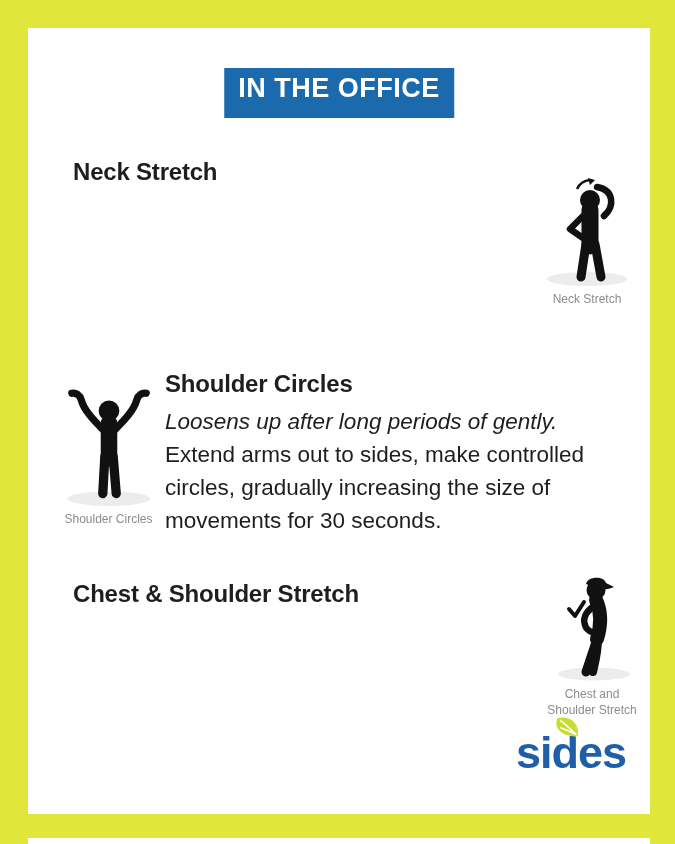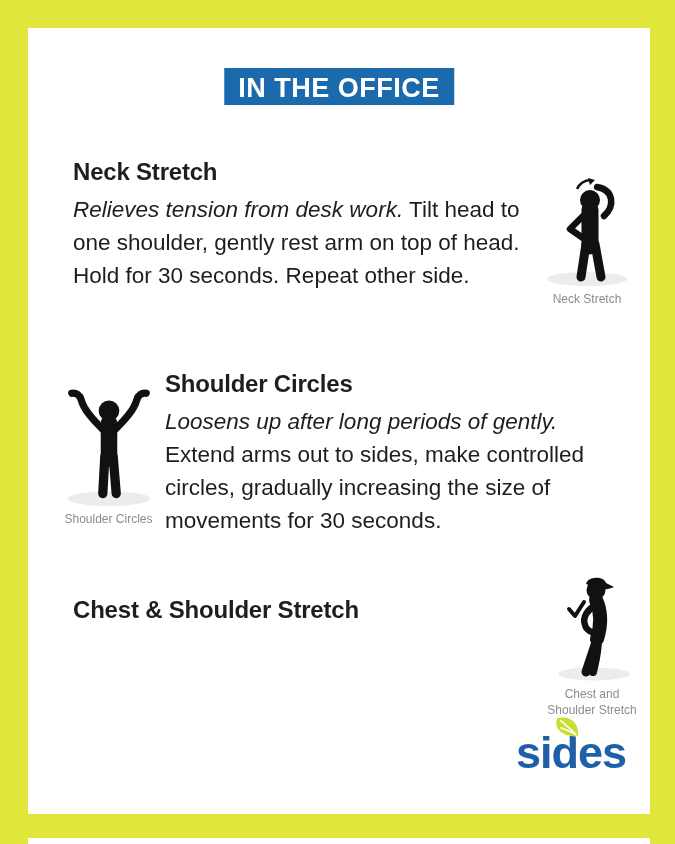--- a/index.html
+++ b/index.html
@@ -21,21 +21,21 @@
     width:622px; height:6px;
     background:#ffffff;
   }
 
   .banner {
     position:absolute; top:40px; left:50%;
     transform:translateX(-50%);
     background:#1a6aad; color:#ffffff;
     font-size:27px; font-weight:bold;
     letter-spacing:0.5px;
-    padding:5px 14px 1px 14px;
+    padding:5px 14px 14px 14px;
     white-space:nowrap;
   }
 
   .sec-text { position:absolute; color:#1e1e1e; }
   .sec-title {
     font-size:24px; font-weight:bold;
     margin:0 0 7px 0; letter-spacing:-0.2px;
   }
   .sec-body {
     font-size:22.5px; line-height:33px; margin:0;
@@ -51,21 +51,21 @@
     margin-top:3px; line-height:1.35;
     white-space:pre-line;
   }
 
   .s1-text  { left:45px;  top:130px; width:452px; }
   .s1-icon  { left:500px; top:150px; width:118px; }
 
   .s2-icon  { left:18px;  top:358px; width:125px; }
   .s2-text  { left:137px; top:342px; width:462px; }
 
-  .s3-text  { left:45px;  top:552px; width:455px;margin-top:16px; }
+  .s3-text  { left:45px;  top:552px; width:455px; }
   .s3-icon  { left:503px; top:543px; width:122px; }
 
   .logo {
     position:absolute; left:463px; top:698px; width:160px;
     text-align:center;
   }
   .logo-text {
     position:relative;
     display:inline-block;
     font-size:45px; font-weight:bold; letter-spacing:-1px;
@@ -80,21 +80,20 @@
 </head>
 <body>
 
 <div class="poster">
   <div class="card">
 
     <div class="banner">IN THE OFFICE</div>
 
     <div class="sec-text s1-text">
       <h2 class="sec-title">Neck Stretch</h2>
-      <p class="sec-body"><span class="lead">Relieves tension from desk work.</span> <span>Tilt head to one shoulder, gently rest arm on top of head. Hold for 30 seconds. Repeat other side.</span></p>
     </div>
     <div class="figure-block s1-icon">
       <svg width="100" height="110" viewBox="0 0 100 110">
         <ellipse cx="50" cy="101" rx="40" ry="7" fill="#ececec"></ellipse>
         <path d="M40,11 A16 15 0 0 1 53,2" stroke="#111" stroke-width="2.5" fill="none"></path>
         <path d="M51,0 l7,2 -5,5 z" fill="#111"></path>
         <circle cx="53" cy="22" r="10" fill="#111"></circle>
         <path d="M67,38 C78,28 77,12 60,9" stroke="#111" stroke-width="6.5" stroke-linecap="round" fill="none"></path>
         <path d="M53,32 L53,68" stroke="#111" stroke-width="17" stroke-linecap="round" fill="none"></path>
         <path d="M46,38 L33,51 L46,60" stroke="#111" stroke-width="6.5" stroke-linecap="round" stroke-linejoin="round" fill="none"></path>

